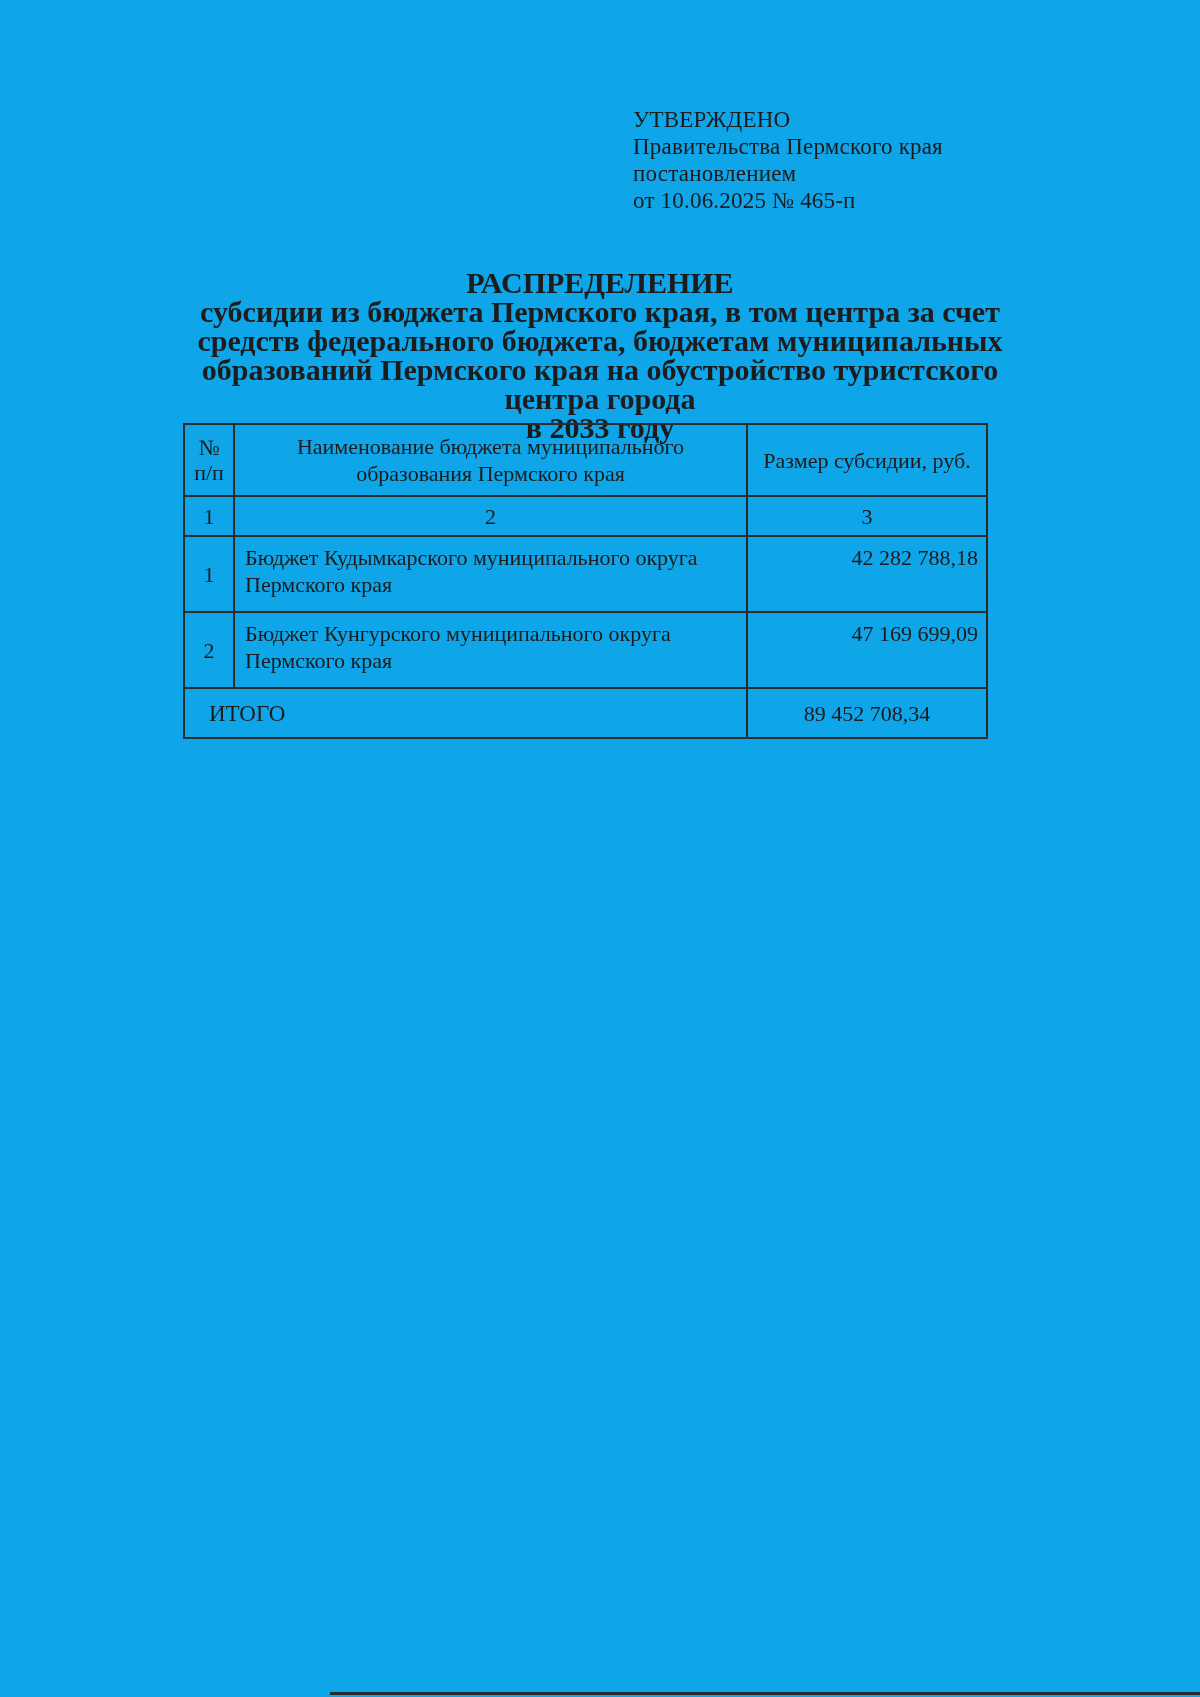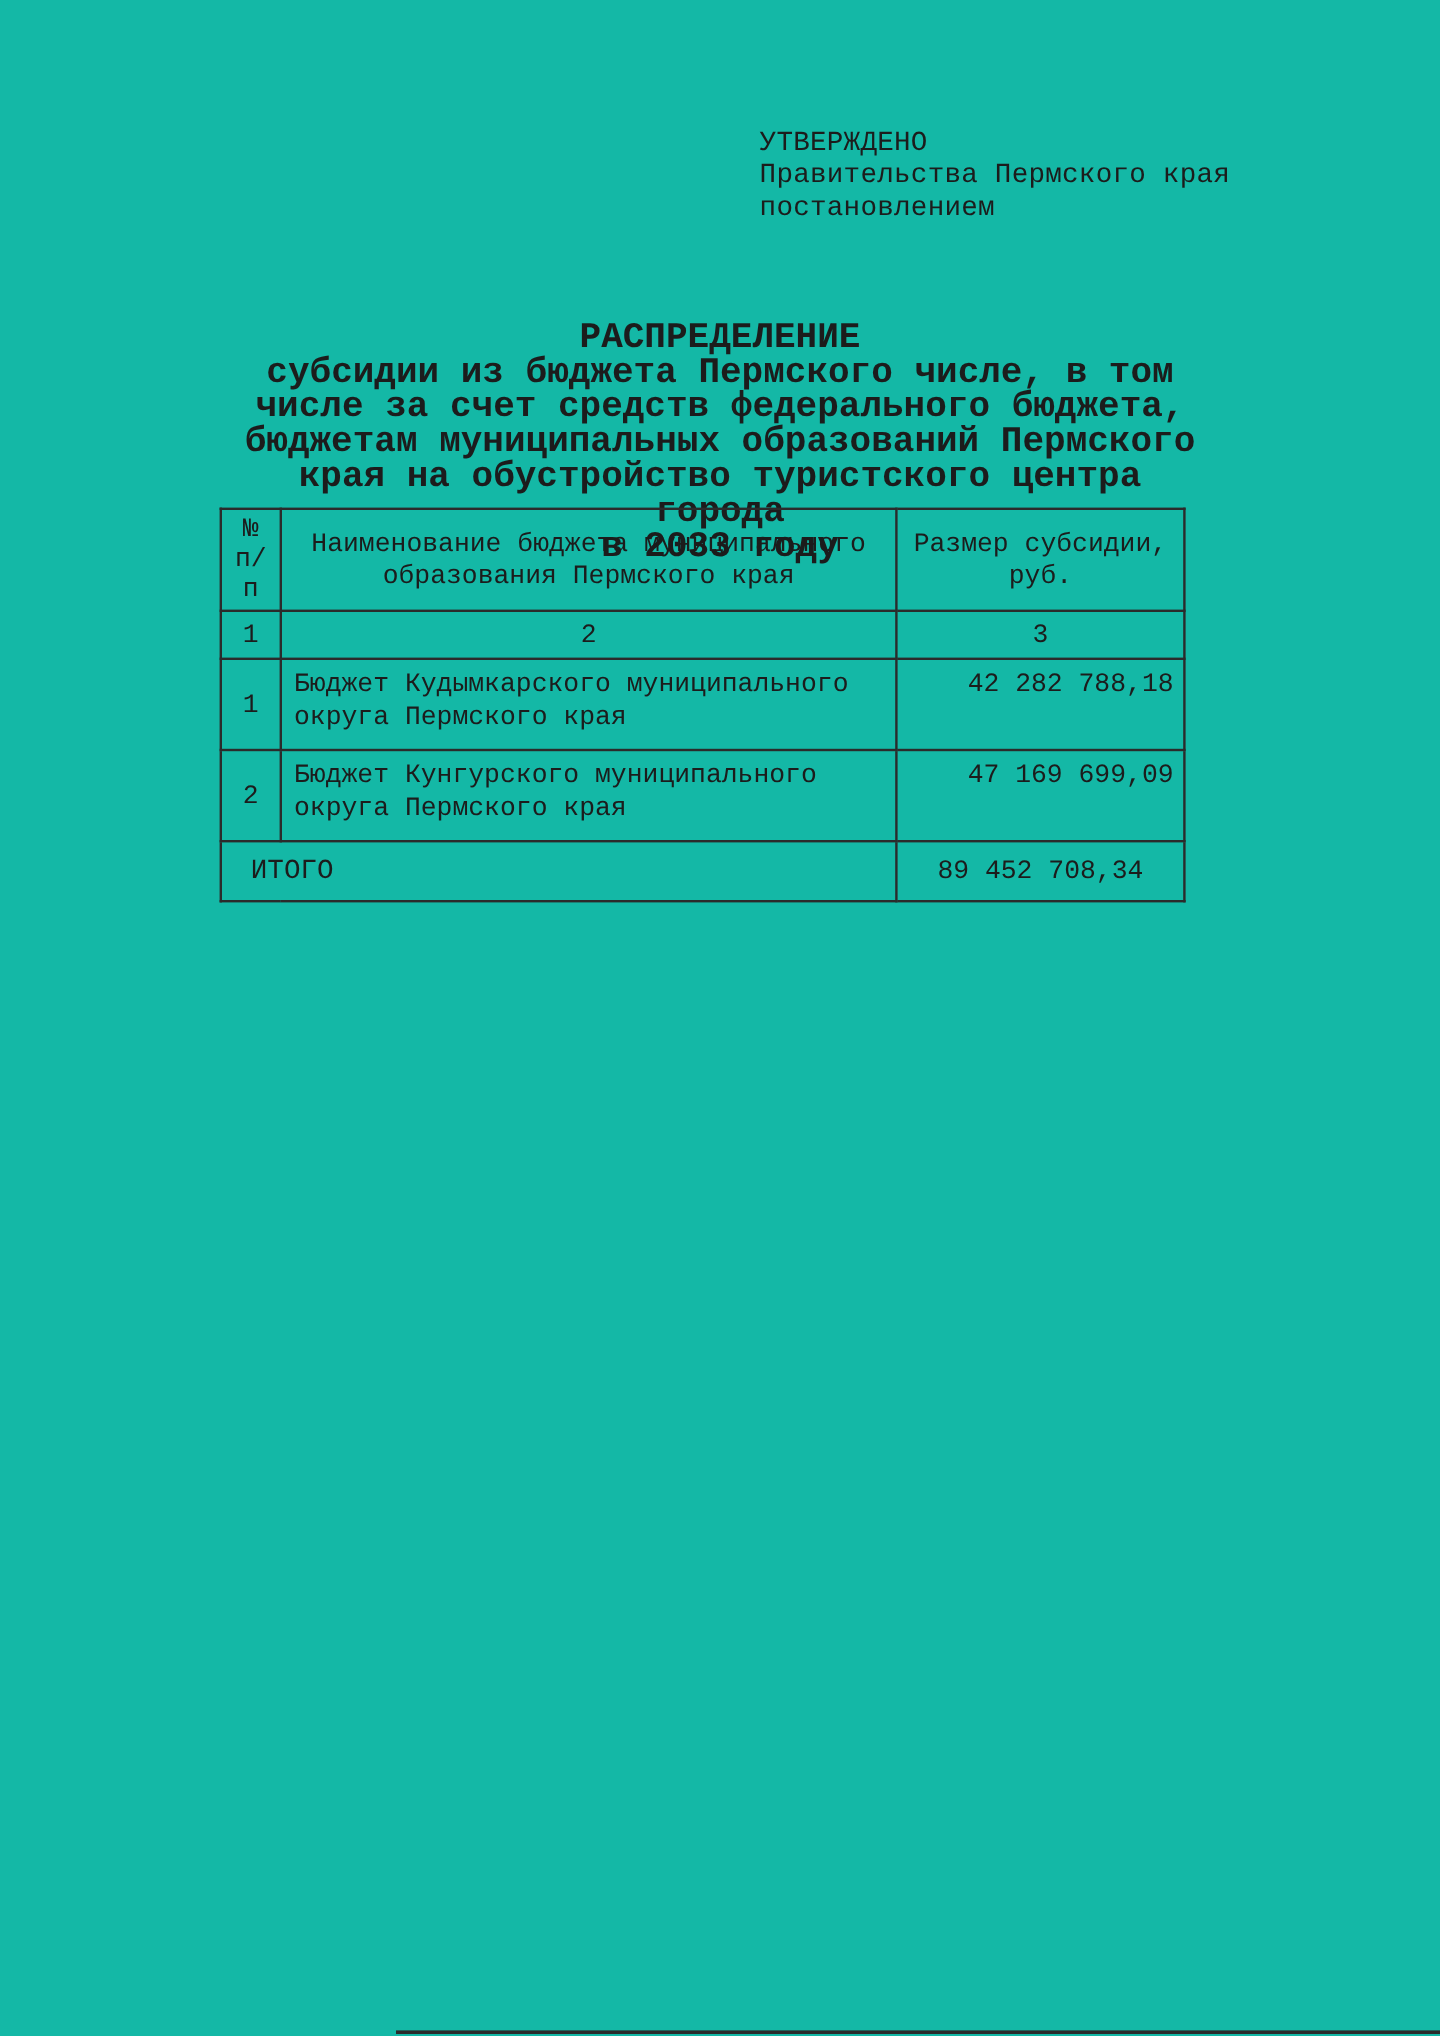--- a/index.html
+++ b/index.html
@@ -4,23 +4,23 @@
 <style>
   html, body {
     margin: 0;
     padding: 0;
     background: #ffffff;
   }
   .page {
     position: relative;
     width: 1200px;
     height: 1697px;
-    background: #14b8a6;
+    background: #0ea5e9;
     color: #1c1c1c;
-    font-family: Liberation Mono, monospace;
+    font-family: Liberation Serif, serif;
     overflow: hidden;
   }
   
   .approval {
     position: absolute;
     left: 633px;
     top: 106px;
     font-size: 23px;
     line-height: 27px;
     letter-spacing: 0.2px;
@@ -117,25 +117,26 @@
 </style>
 </head>
 <body>
 
 <div class="page">
 
   <div class="approval">
     <div>УТВЕРЖДЕНО</div>
     <div>Правительства Пермского края</div>
     <div>постановлением</div>
+    <div>от 10.06.2025 № 465-п</div>
   </div>
 
   <div class="title-block">
     <div>РАСПРЕДЕЛЕНИЕ</div>
-    <div class="subtitle">субсидии из бюджета Пермского числе, в том числе за счет средств федерального бюджета, бюджетам муниципальных образований Пермского края на обустройство туристского центра города</div>
+    <div class="subtitle">субсидии из бюджета Пермского края, в том центра за счет средств федерального бюджета, бюджетам муниципальных образований Пермского края на обустройство туристского центра города</div>
     <div>в 2033 году</div>
   </div>
 
   <table class="subsidy">
     <colgroup>
       <col class="c1">
         <col class="c2">
         <col class="c3">
     </colgroup>
     <tbody>

